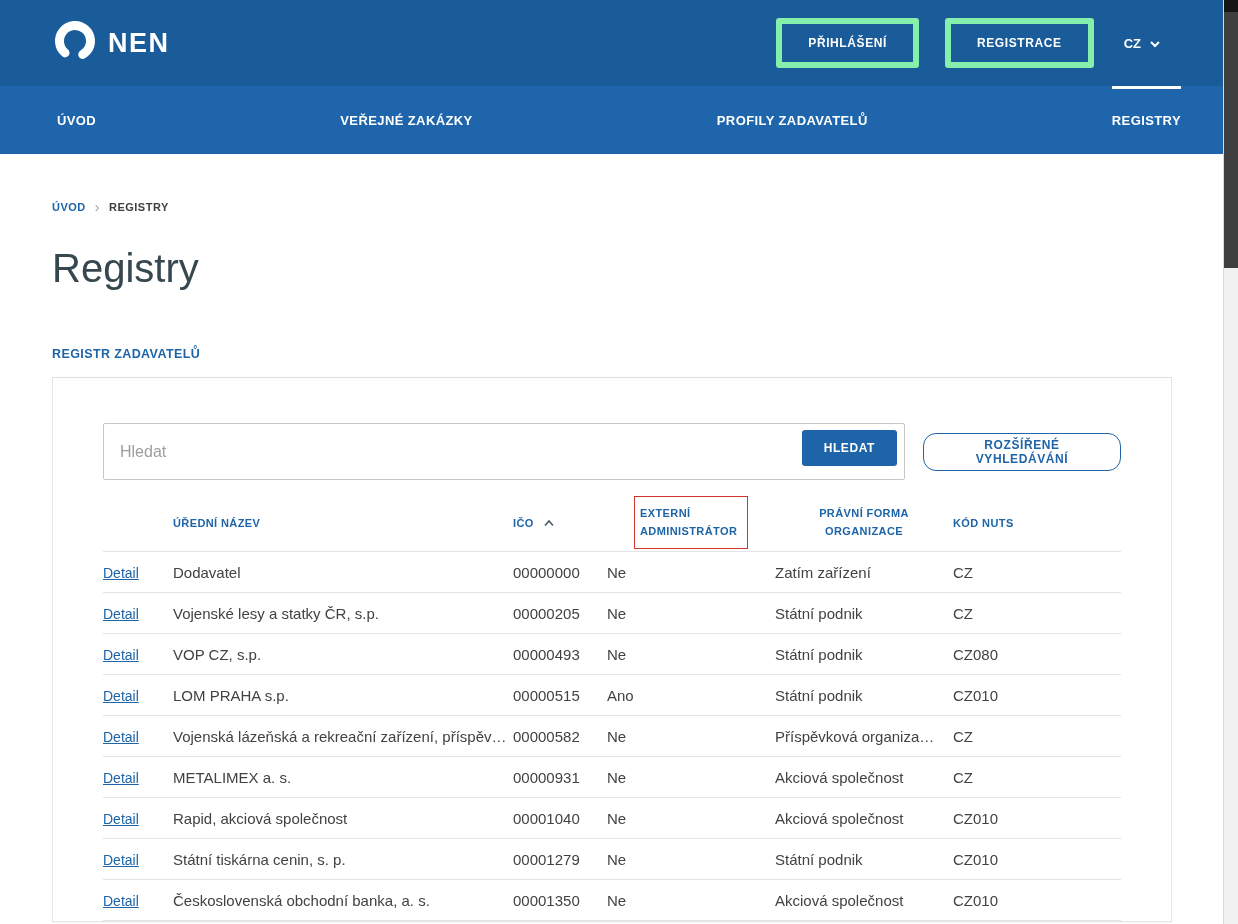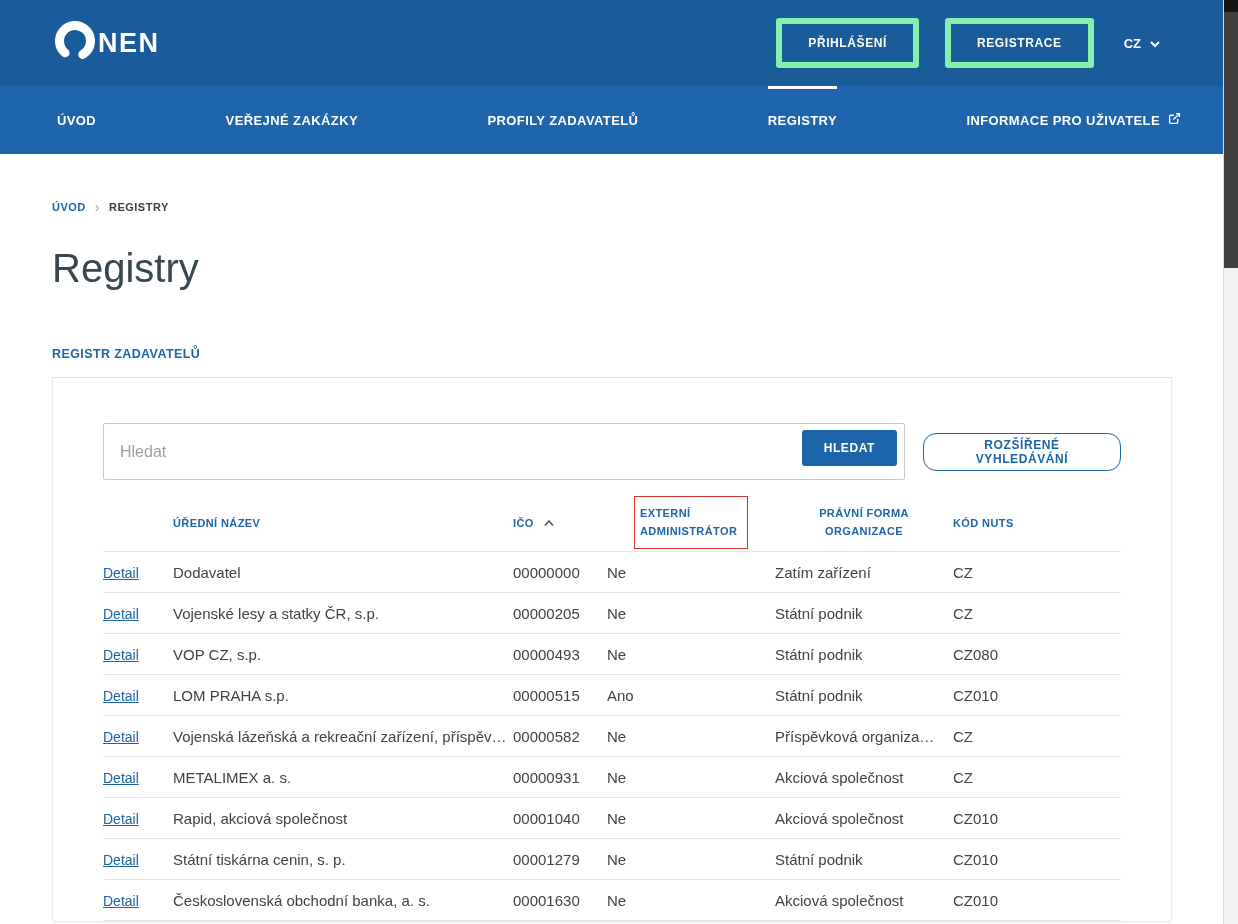--- a/index.html
+++ b/index.html
@@ -7,21 +7,21 @@
   body {
     font-family:"Liberation Sans","DejaVu Sans",sans-serif;
     background:#fff; position:relative;
   }
 
   
   .topbar {
     height:86px; background:#1a5b99; display:flex; align-items:center;
     padding:0 73px 0 52px;
   }
-  .logo { display:flex; align-items:center; color:#fff; cursor:pointer; }
+  .logo { display:flex; align-items:center; gap:10px; color:#fff; cursor:pointer; }
   .logo-text { font-size:27px; font-weight:bold; letter-spacing:1.5px; }
   .top-actions { margin-left:auto; display:flex; align-items:center; gap:26px; }
   .btn-outline-white {
     background:transparent; border:6px solid #86efac; color:#fff;
     font-size:12px; font-weight:bold; letter-spacing:0.6px;
     padding:12px 26px; border-radius:3px; cursor:pointer; font-family:inherit;
   }
   .lang { display:flex; align-items:center; gap:8px; color:#fff;
     font-size:13px; font-weight:bold; cursor:pointer; padding:6px 4px; }
 
@@ -140,30 +140,20 @@
     <span>ÚVOD</span>
   </div>
   <div class="nav-item">
     <span>VEŘEJNÉ ZAKÁZKY</span>
   </div>
   <div class="nav-item">
     <span>PROFILY ZADAVATELŮ</span>
   </div>
   <div class="nav-item active">
     <span>REGISTRY</span>
-  </div>
-  <div class="nav-item">
-    <span>INFORMACE PRO UŽIVATELE</span>
-    <span>
-      <svg width="13" height="13" viewBox="0 0 24 24" fill="none" stroke="#fff" stroke-width="2.6">
-        <path d="M18 13v6a2 2 0 0 1-2 2H5a2 2 0 0 1-2-2V8a2 2 0 0 1 2-2h6"></path>
-        <polyline points="15 3 21 3 21 9"></polyline>
-        <line x1="10" y1="14" x2="21" y2="3"></line>
-      </svg>
-    </span>
   </div>
 </nav>
 
 <main>
 
   <div class="breadcrumb">
     <span class="crumb-home">ÚVOD</span>
     <span class="crumb-sep">›</span>
     <span class="crumb-current">REGISTRY</span>
   </div>
@@ -274,21 +264,21 @@
     <div class="cell-name">Státní tiskárna cenin, s. p.</div>
     <div>00001279</div>
     <div>Ne</div>
     <div>Státní podnik</div>
     <div>CZ010</div>
   </div>
 
   <div class="trow">
     <div><a class="detail-link">Detail</a></div>
     <div class="cell-name">Československá obchodní banka, a. s.</div>
-    <div>00001630</div>
+    <div>00001350</div>
     <div>Ne</div>
     <div>Akciová společnost</div>
     <div>CZ010</div>
   </div>
 </div>
     </div>
 
   </section>
 </main>
 

